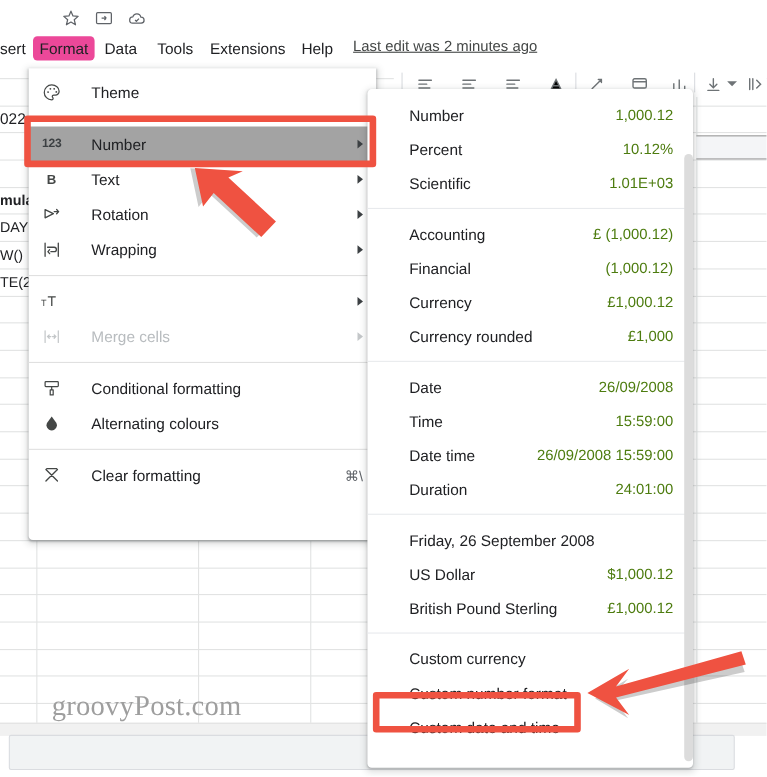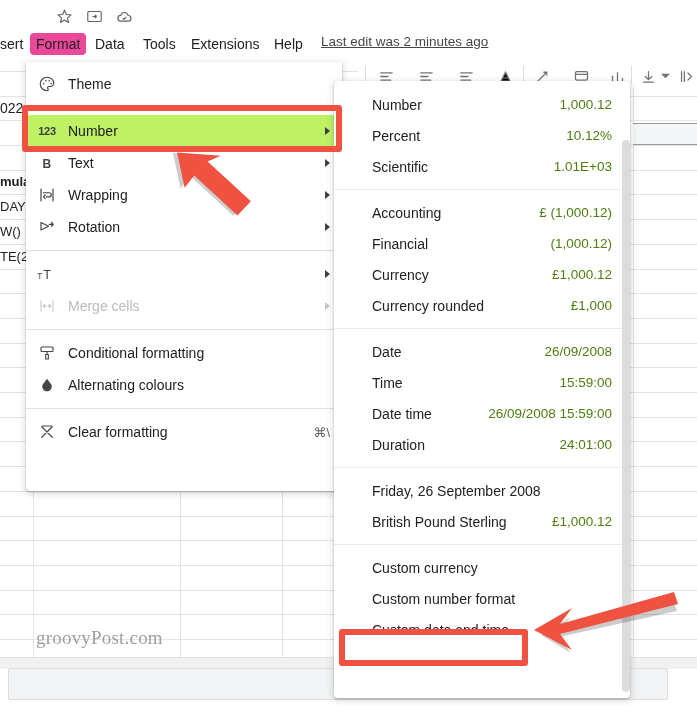--- a/index.html
+++ b/index.html
@@ -17,23 +17,23 @@
 
   .grid-row-line { position:absolute; left:0; width:697px; height:1px; background:#e2e3e3; }
   .grid-col-line { position:absolute; top:88px; width:1px; bottom:30px; background:#e2e3e3; }
 
   .sel-row {
     position:absolute; background:#f4f5f7;
     border-top:1px solid #999; border-bottom:1px solid #999;
   }
 
   .watermark {
-    position:absolute; left:36px; top:627px;
+    position:absolute; left:47px; top:627px;
     font-family:"Liberation Serif", serif;
-    font-size:19px; color:#9e9e9e; letter-spacing:.2px;
+    font-size:26px; color:#9e9e9e; letter-spacing:.2px;
     white-space:nowrap;
   }
 
   .hscroll-track {
     position:absolute; left:0; top:657px; width:697px; height:12px;
     background:#f1f1f1; border-top:1px solid #e0e0e0;
   }
   .hscroll-thumb {
     position:absolute; left:8px; top:668px; width:660px; height:32px;
     background:#f1f3f4; border:1px solid #dadce0; border-radius:2px;
@@ -85,28 +85,28 @@
     position:relative; height:32px; display:flex; align-items:center;
     padding:0 12px 0 0; font-size:14px; color:#202124;
   }
   .mrow.disabled { color:#b8bcbf; }
   .mrow .mico {
     width:42px; min-width:42px; display:flex; align-items:center; justify-content:center;
     color:#444746;
   }
   .mrow.disabled .mico { color:#c4c7c9; }
   .mrow .mico svg { display:block; }
-  .mrow .mlabel { flex:1; white-space:nowrap; }
+  .mrow .mlabel { flex:1; white-space:nowrap;margin-left:15px; }
   .mrow .maccel { font-size:13px; color:#5f6368; margin-left:auto; padding-left:12px; }
   .mrow .marrow {
     width:0; height:0; margin-left:auto;
     border-left:5px solid #3c4043; border-top:4px solid transparent; border-bottom:4px solid transparent;
   }
   .mrow.disabled .marrow { border-left-color:#c4c7c9; }
-  .mrow.hl { background:#bef264; }
+  .mrow.hl { background:#a3a3a3; }
   .msep { height:1px; background:#e0e0e0; margin:7px 0 7px 0; }
 
   .num123 {
     font-family:"Liberation Sans", sans-serif; font-size:11px; font-weight:700;
     letter-spacing:-.3px; color:#3c4043;
   }
 
   
   .submenu {
     position:absolute; left:334px; top:81px; width:296px; height:617px;
@@ -303,37 +303,37 @@
       <span class="mico">
         <svg width="18" height="18" viewBox="0 0 24 24" fill="currentColor">
           <text x="6" y="18" font-family="Liberation Sans, sans-serif" font-size="16" font-weight="700">B</text>
         </svg>
       </span>
       <span class="mlabel">Text</span>
       <span class="marrow"></span>
     </div>
     <div class="mrow">
       <span class="mico">
-        <svg width="18" height="18" viewBox="0 0 24 24" fill="none" stroke="currentColor" stroke-width="1.6" stroke-linecap="round">
-          <path d="M4 4v16M20 4v16M7 9h8a2.7 2.7 0 0 1 0 5.4h-4M9.5 12l-2 2.4 2 2.4"></path>
-        </svg>
-      </span>
-      <span class="mlabel">Wrapping</span>
-      <span class="marrow"></span>
-    </div>
-    <div class="mrow">
-      <span class="mico">
         <svg width="18" height="18" viewBox="0 0 24 24" fill="none" stroke="currentColor" stroke-width="1.6" stroke-linejoin="round">
           <path d="M4 6l10 5-10 5z"></path>
           <path d="M15 8.5h5M18 6l2.4 2.5L18 11" stroke-linecap="round"></path>
         </svg>
       </span>
       <span class="mlabel">Rotation</span>
       <span class="marrow"></span>
     </div>
+    <div class="mrow">
+      <span class="mico">
+        <svg width="18" height="18" viewBox="0 0 24 24" fill="none" stroke="currentColor" stroke-width="1.6" stroke-linecap="round">
+          <path d="M4 4v16M20 4v16M7 9h8a2.7 2.7 0 0 1 0 5.4h-4M9.5 12l-2 2.4 2 2.4"></path>
+        </svg>
+      </span>
+      <span class="mlabel">Wrapping</span>
+      <span class="marrow"></span>
+    </div>
     <div class="msep"></div>
     <div class="mrow">
       <span class="mico">
         <svg width="20" height="18" viewBox="0 0 26 24" fill="currentColor">
           <text x="0" y="18" font-family="Liberation Sans, sans-serif" font-size="11">T</text>
           <text x="8" y="18" font-family="Liberation Sans, sans-serif" font-size="17">T</text>
         </svg>
       </span>
       <span class="marrow"></span>
     </div>
@@ -419,20 +419,24 @@
       <span>Date time</span>
       <span class="sval">26/09/2008 15:59:00</span>
     </div>
     <div class="srow">
       <span>Duration</span>
       <span class="sval">24:01:00</span>
     </div>
     <div class="ssep"></div>
     <div class="srow">
       <span>Friday, 26 September 2008</span>
+    </div>
+    <div class="srow">
+      <span>US Dollar</span>
+      <span class="sval">$1,000.12</span>
     </div>
     <div class="srow">
       <span>British Pound Sterling</span>
       <span class="sval">£1,000.12</span>
     </div>
     <div class="ssep"></div>
     <div class="srow">
       <span>Custom currency</span>
     </div>
     <div class="srow">

